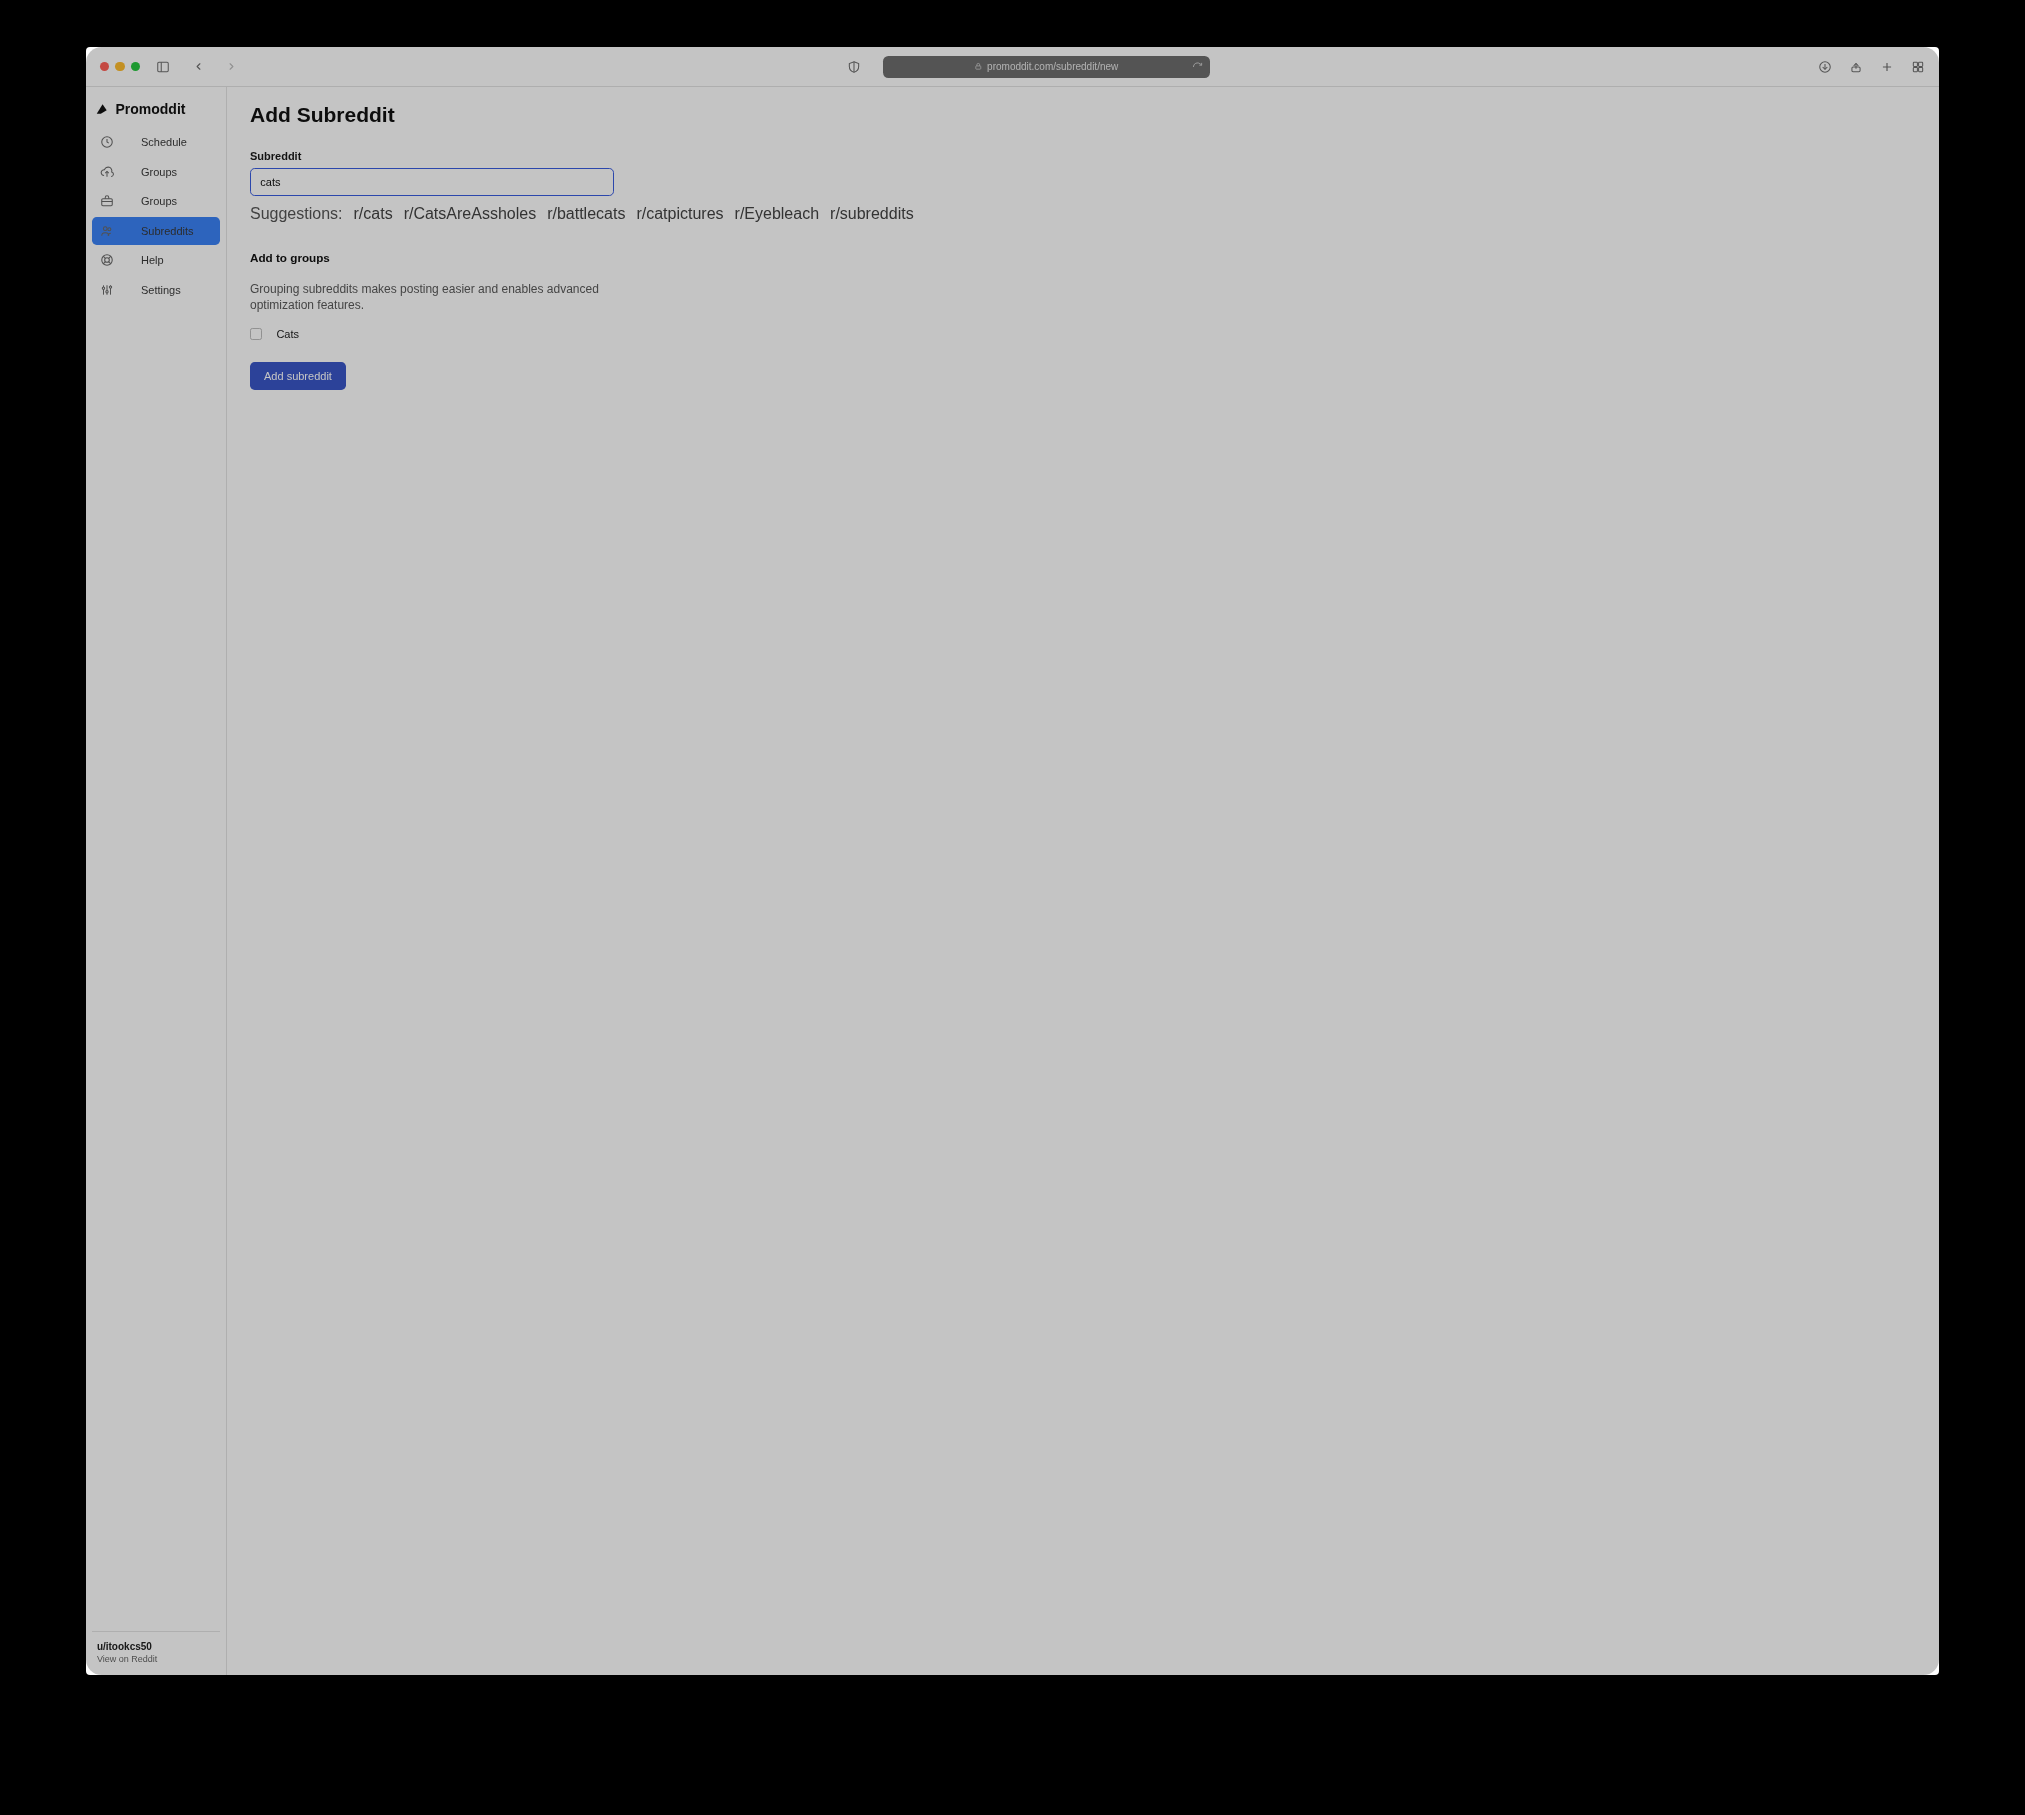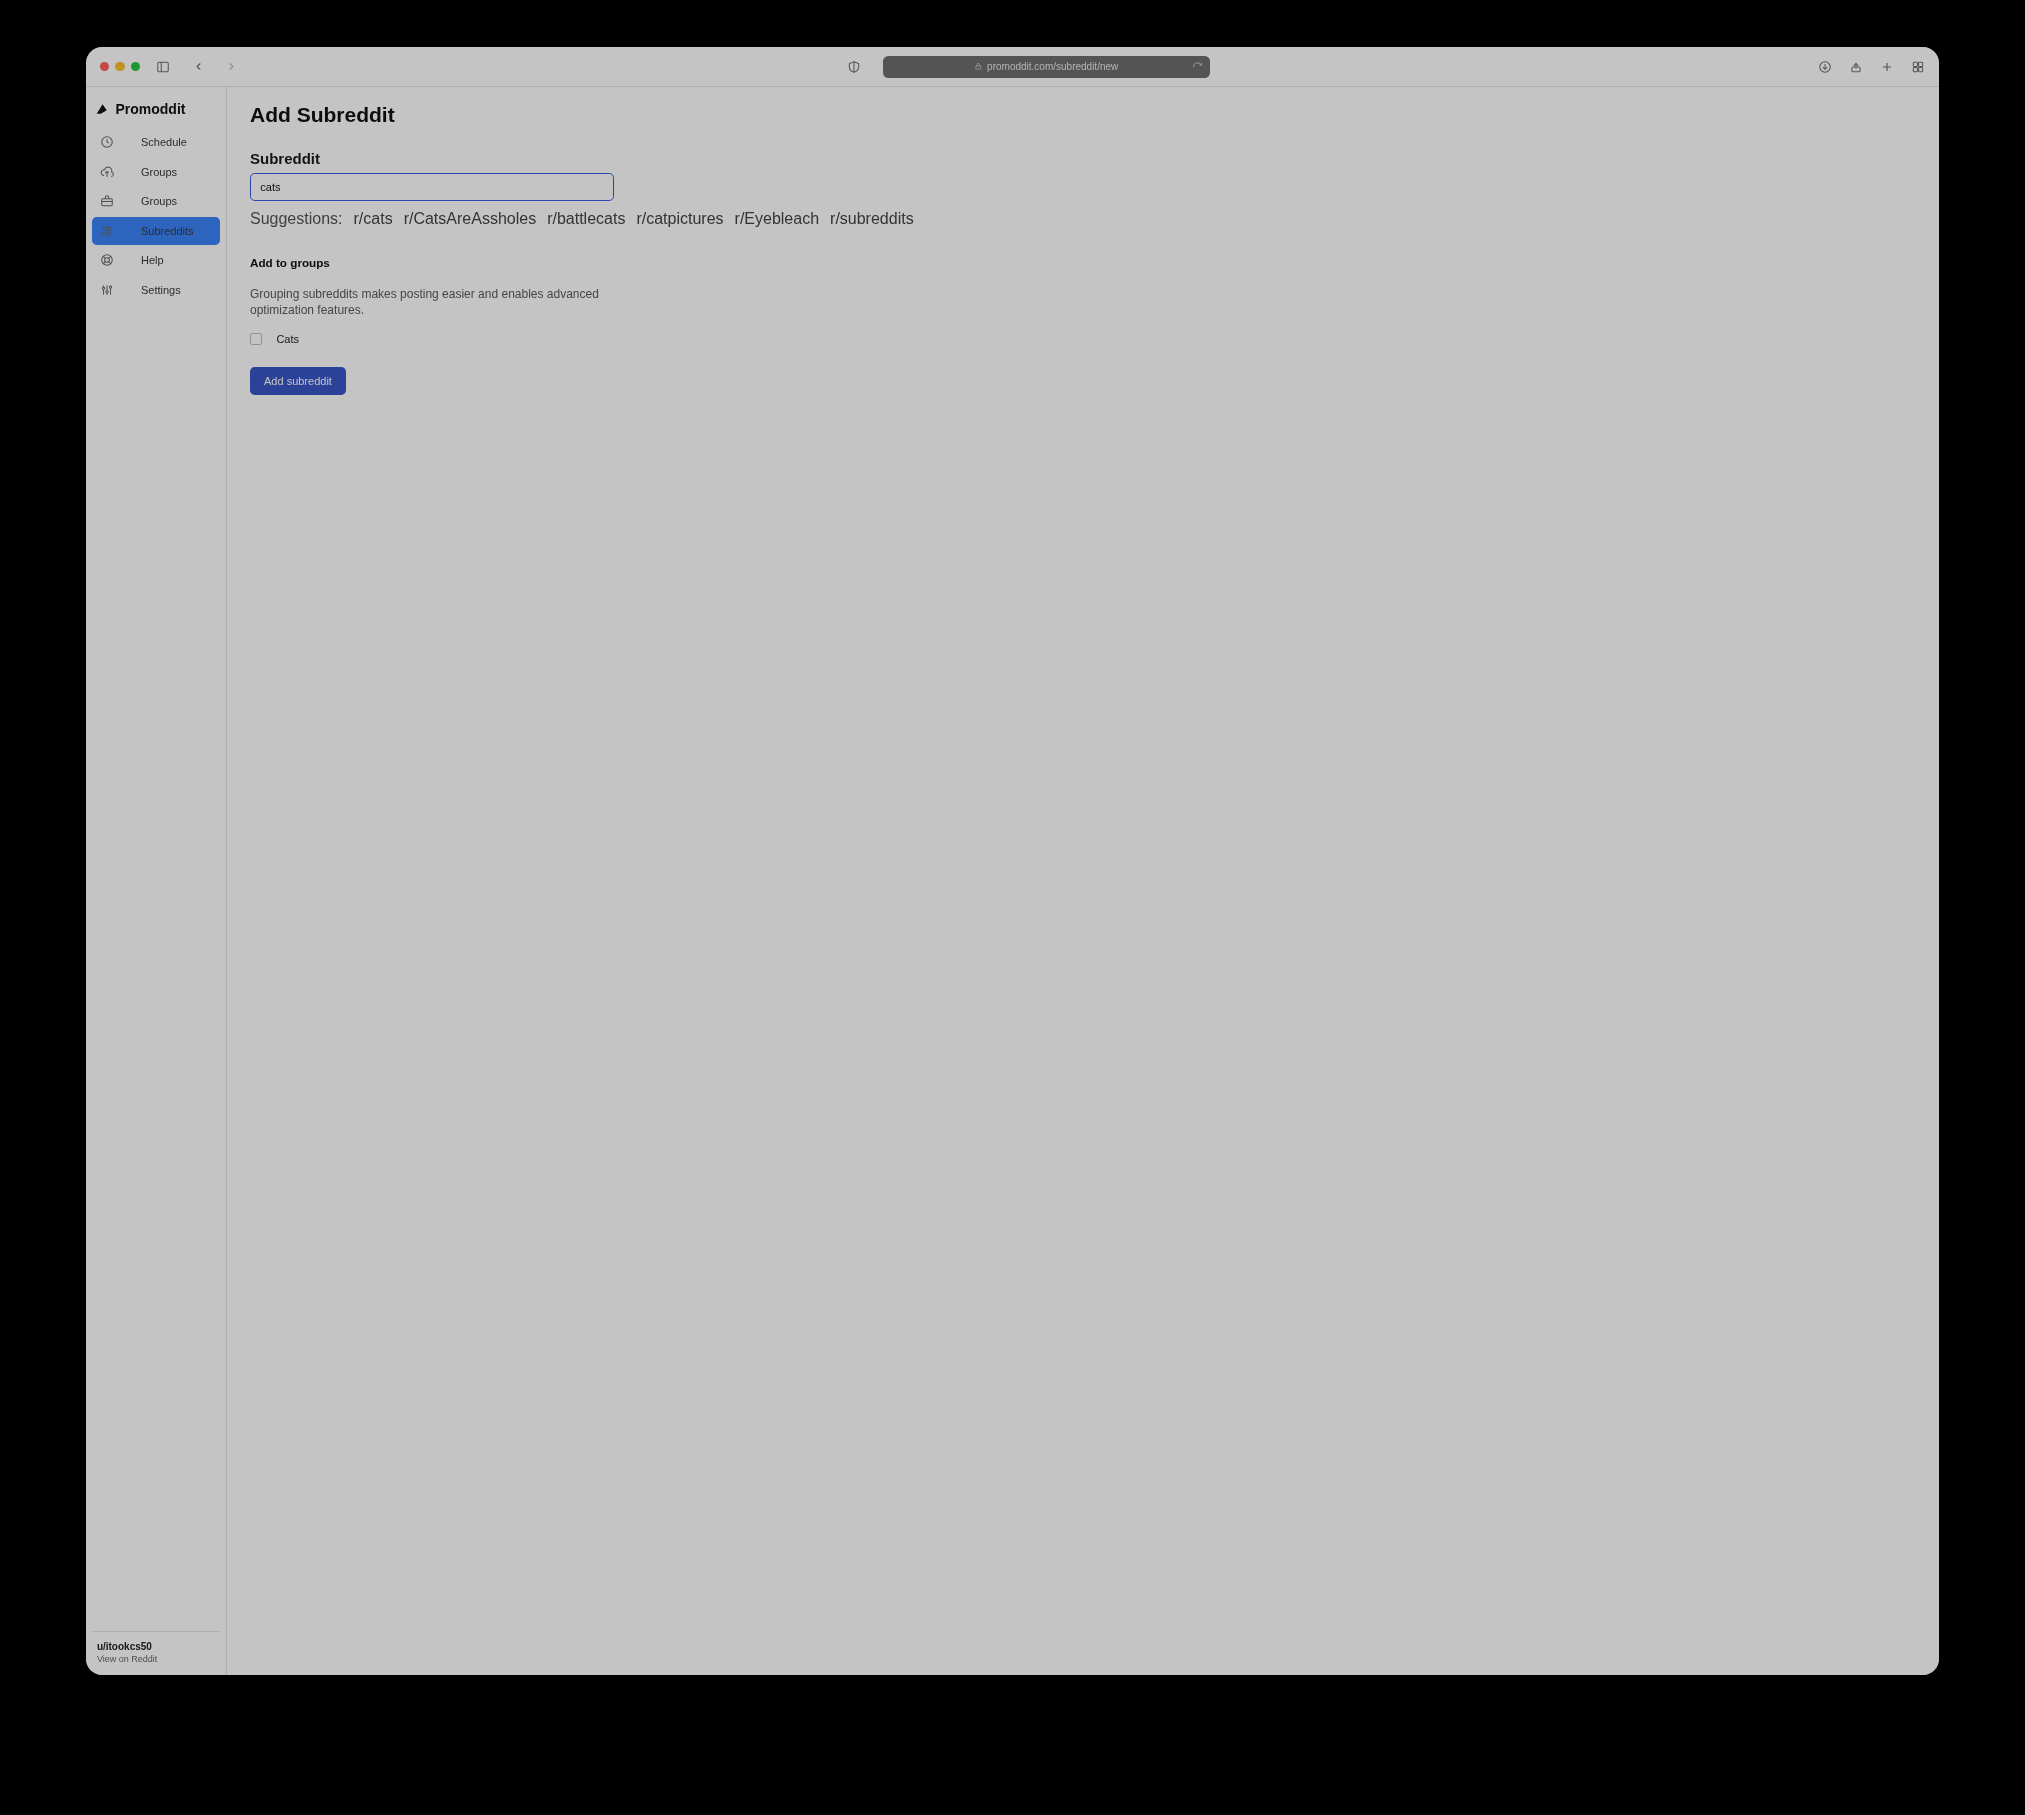--- a/index.html
+++ b/index.html
@@ -10,21 +10,21 @@
     display: flex;
     align-items: flex-start;
     justify-content: center;
     padding: 47px 86px 140px 86px;
   }
 
   .window {
     width: 100%;
     height: 100%;
     background: #fff;
-    border-radius: 16px;
+    border-radius: 4px;
     overflow: hidden;
     box-shadow: 0 31px 62px rgba(0,0,0,.5);
     position: relative;
   }
 
   .dim-overlay {
     position: absolute;
     inset: 0;
     background: rgba(0,0,0,.23);
     z-index: 40;
@@ -119,21 +119,21 @@
   .main { flex:1; padding: 15.6px 23px; overflow:auto; }
   .page-title { font-size:21px; font-weight:800; color:#111; margin-bottom:17px; }
   .highlight-wrap {
     position: relative;
     z-index: 60;
     background:#fff;
     margin: 0 -23px;
     padding: 6.2px 23px 9.3px 23px;
   }
 
-  .field-label { font-size:15px; font-weight:600; color:#1a1a1a; margin-bottom:6.2px; }
+  .field-label { font-size:11px; font-weight:600; color:#1a1a1a; margin-bottom:6.2px; }
   .text-input {
     width: 364px;
     max-width:100%;
     height: 28px;
     border: 1.6px solid #3a5de0;
     border-radius: 4.7px;
     padding: 0 9.3px;
     font-size:11px;
     color:#111;
     outline:none;

